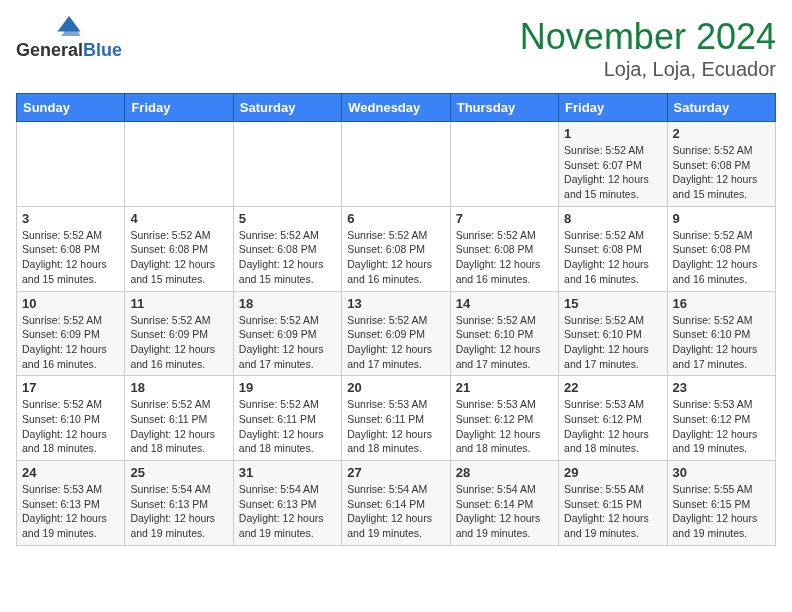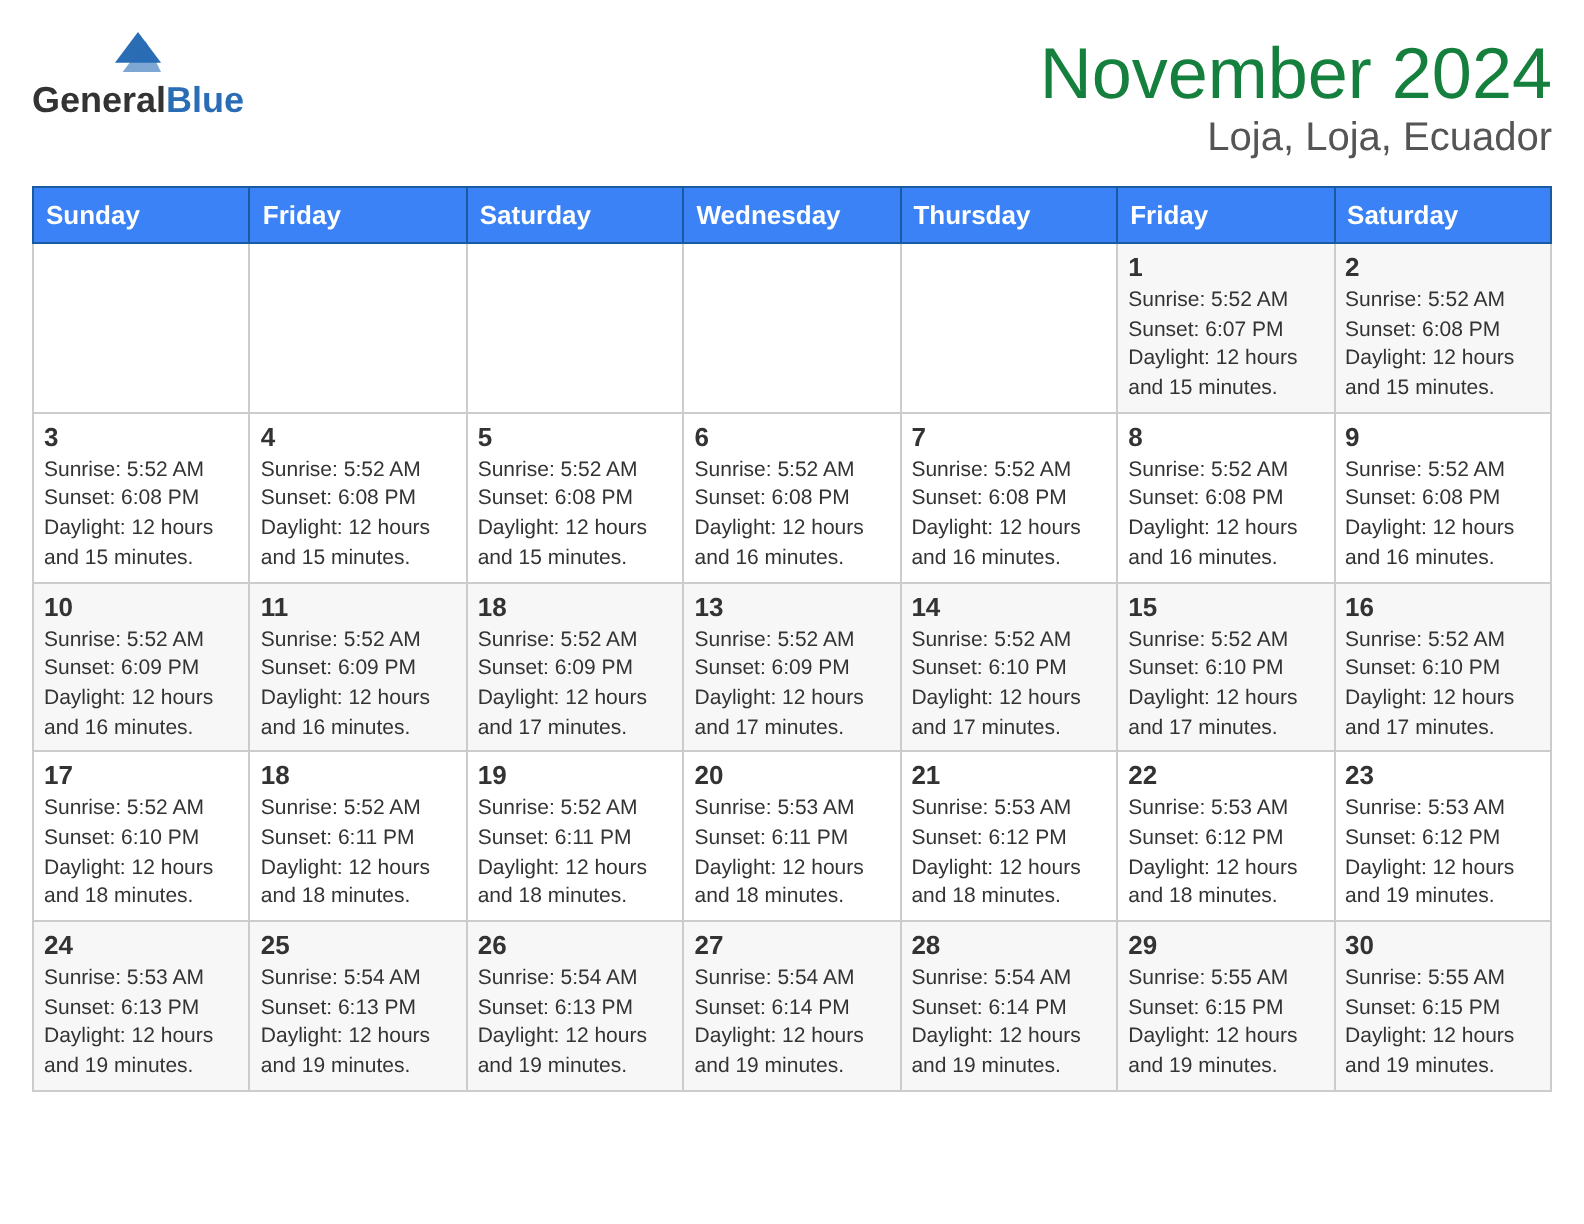--- a/index.html
+++ b/index.html
@@ -323,21 +323,21 @@
         </td>
         <td>
           <span class="day-number">25</span>
           <div class="day-info">
             <div>Sunrise: 5:54 AM</div>
             <div>Sunset: 6:13 PM</div>
             <div>Daylight: 12 hours and 19 minutes.</div>
           </div>
         </td>
         <td>
-          <span class="day-number">26</span>
+          <span class="day-number">31</span>
           <div class="day-info">
             <div>Sunrise: 5:54 AM</div>
             <div>Sunset: 6:13 PM</div>
             <div>Daylight: 12 hours and 19 minutes.</div>
           </div>
         </td>
         <td>
           <span class="day-number">27</span>
           <div class="day-info">
             <div>Sunrise: 5:54 AM</div>

